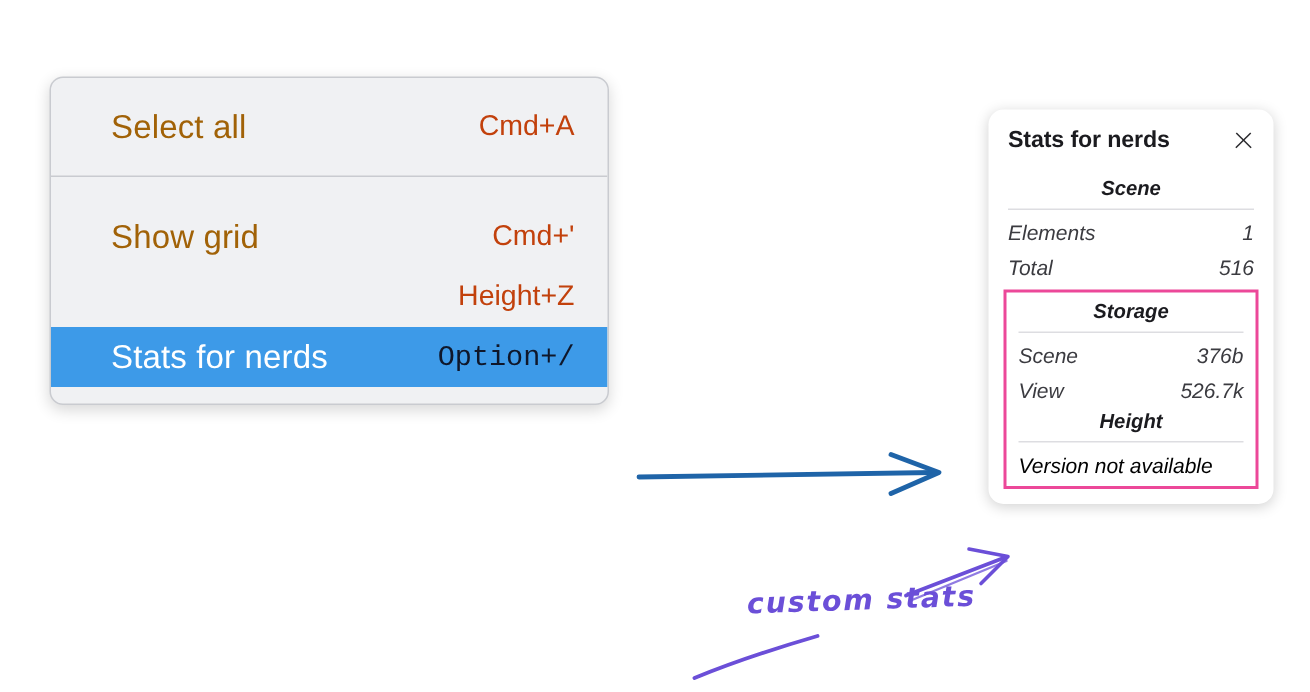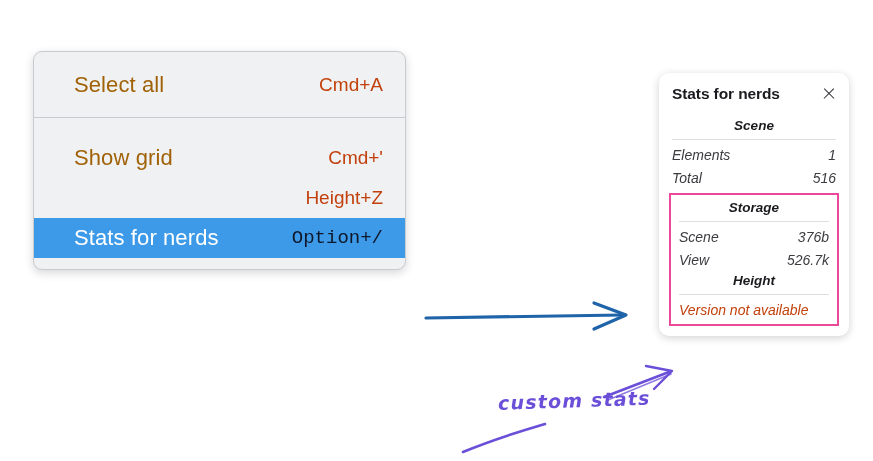--- a/index.html
+++ b/index.html
@@ -134,21 +134,21 @@
     display: flex;
     justify-content: space-between;
     font-size: 14px;
     color: #3b3b40;
     padding: 3.5px 0;
   }
   .stat-row .k { white-space: nowrap; }
   .stat-row .v { white-space: nowrap; }
   .stat-note {
     font-size: 14px;
-    color: #c2410c;
+    color: #000000;
     padding: 4px 0 2px 0;
     white-space: nowrap;
   }
 
   .highlight-box {
     border: 2px solid #ec4899;
     margin: 4px 2px 0 2px;
     padding: 3px 3px 4px 3px;
   }
 

